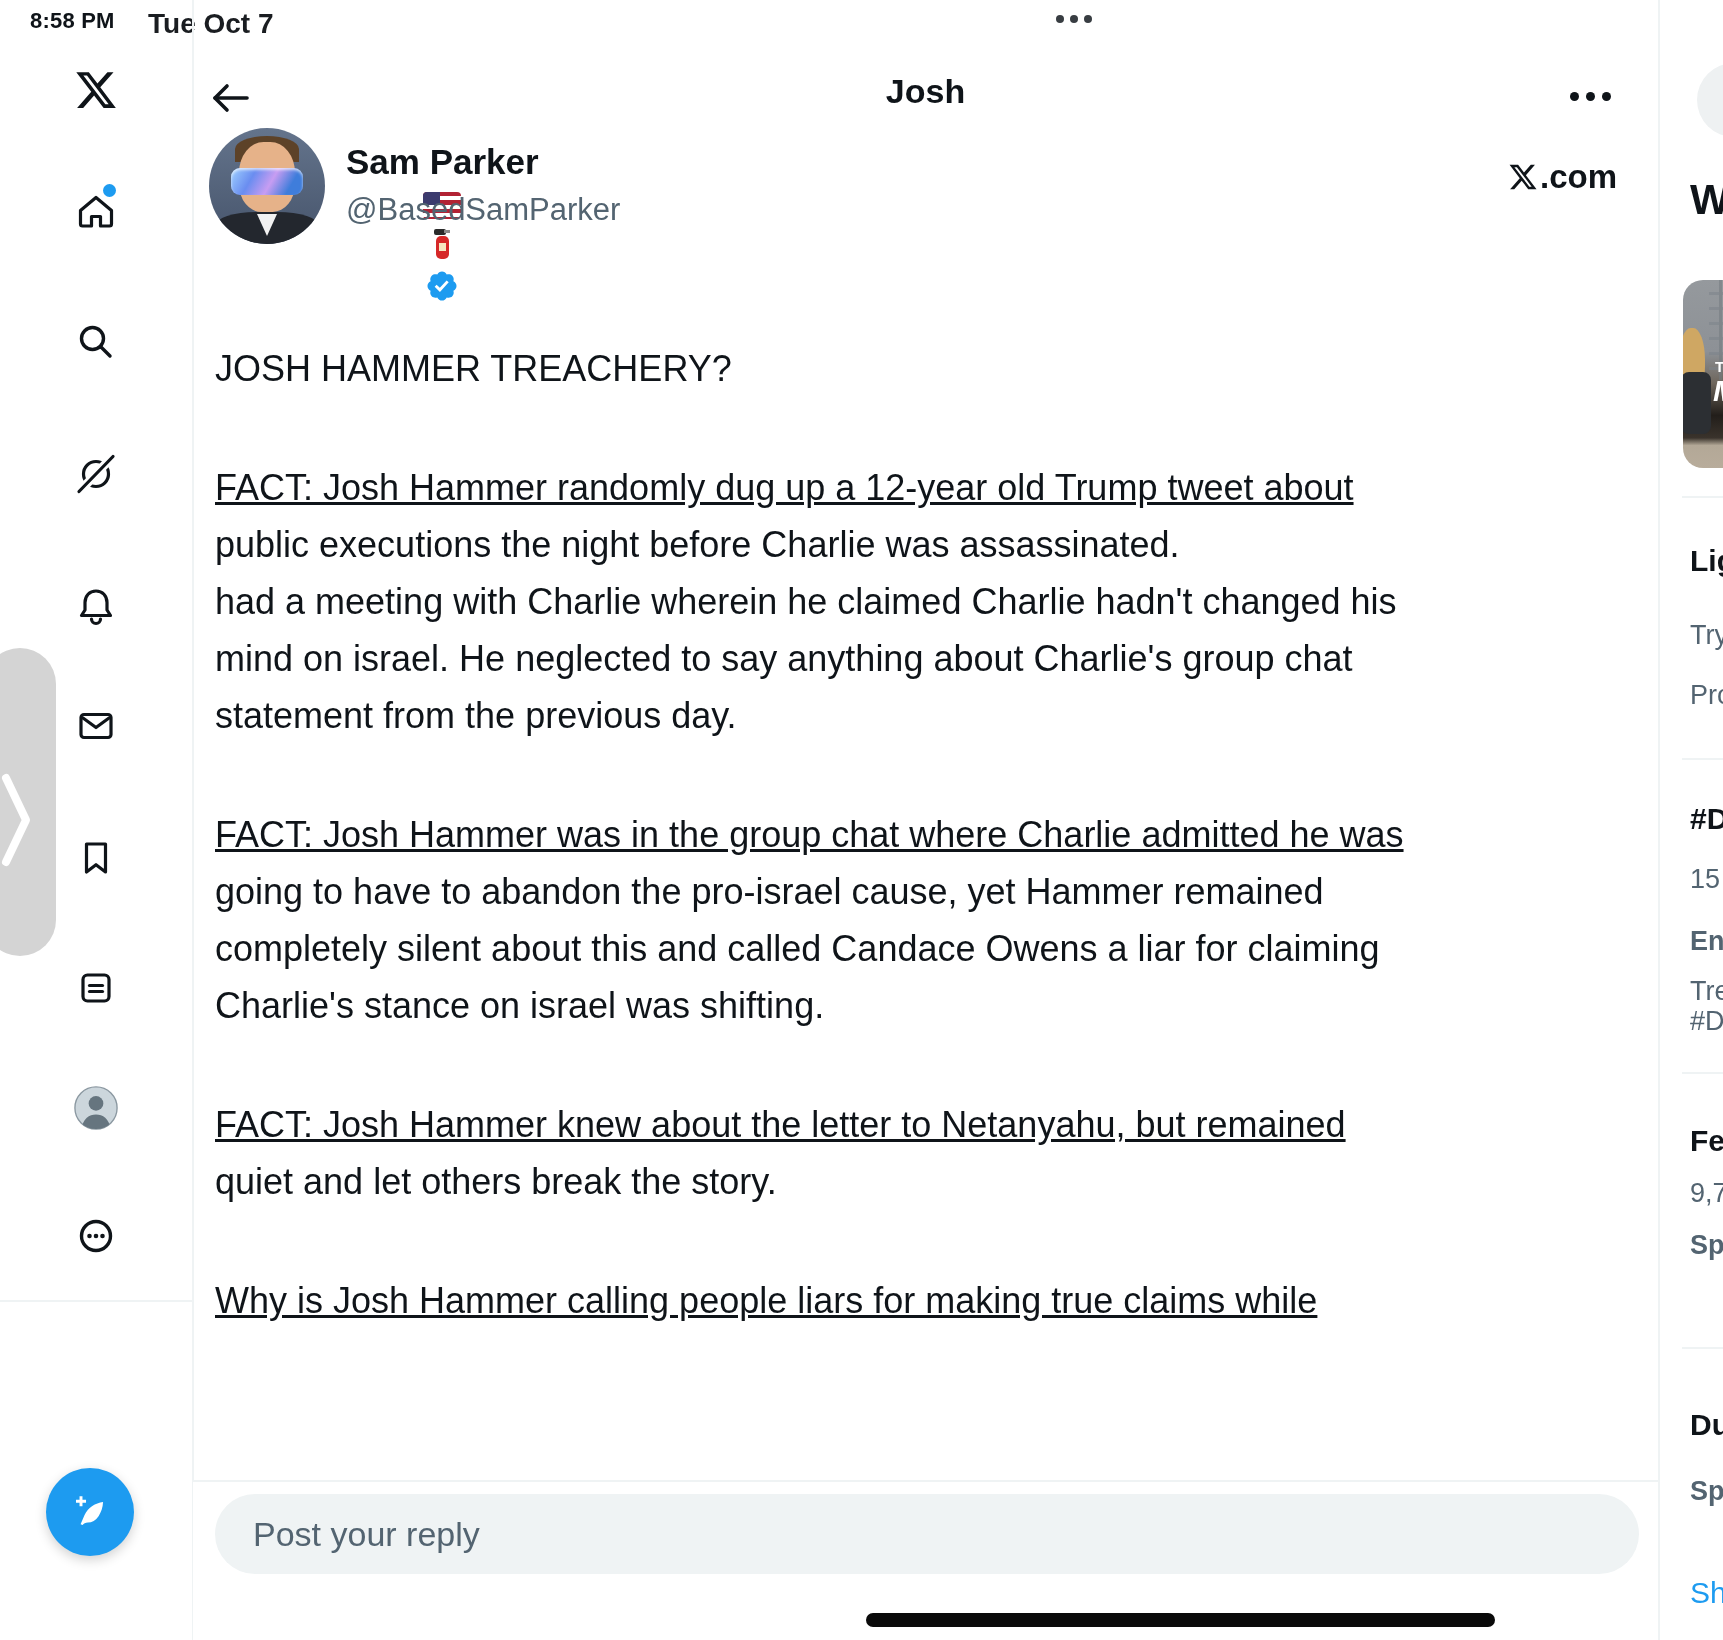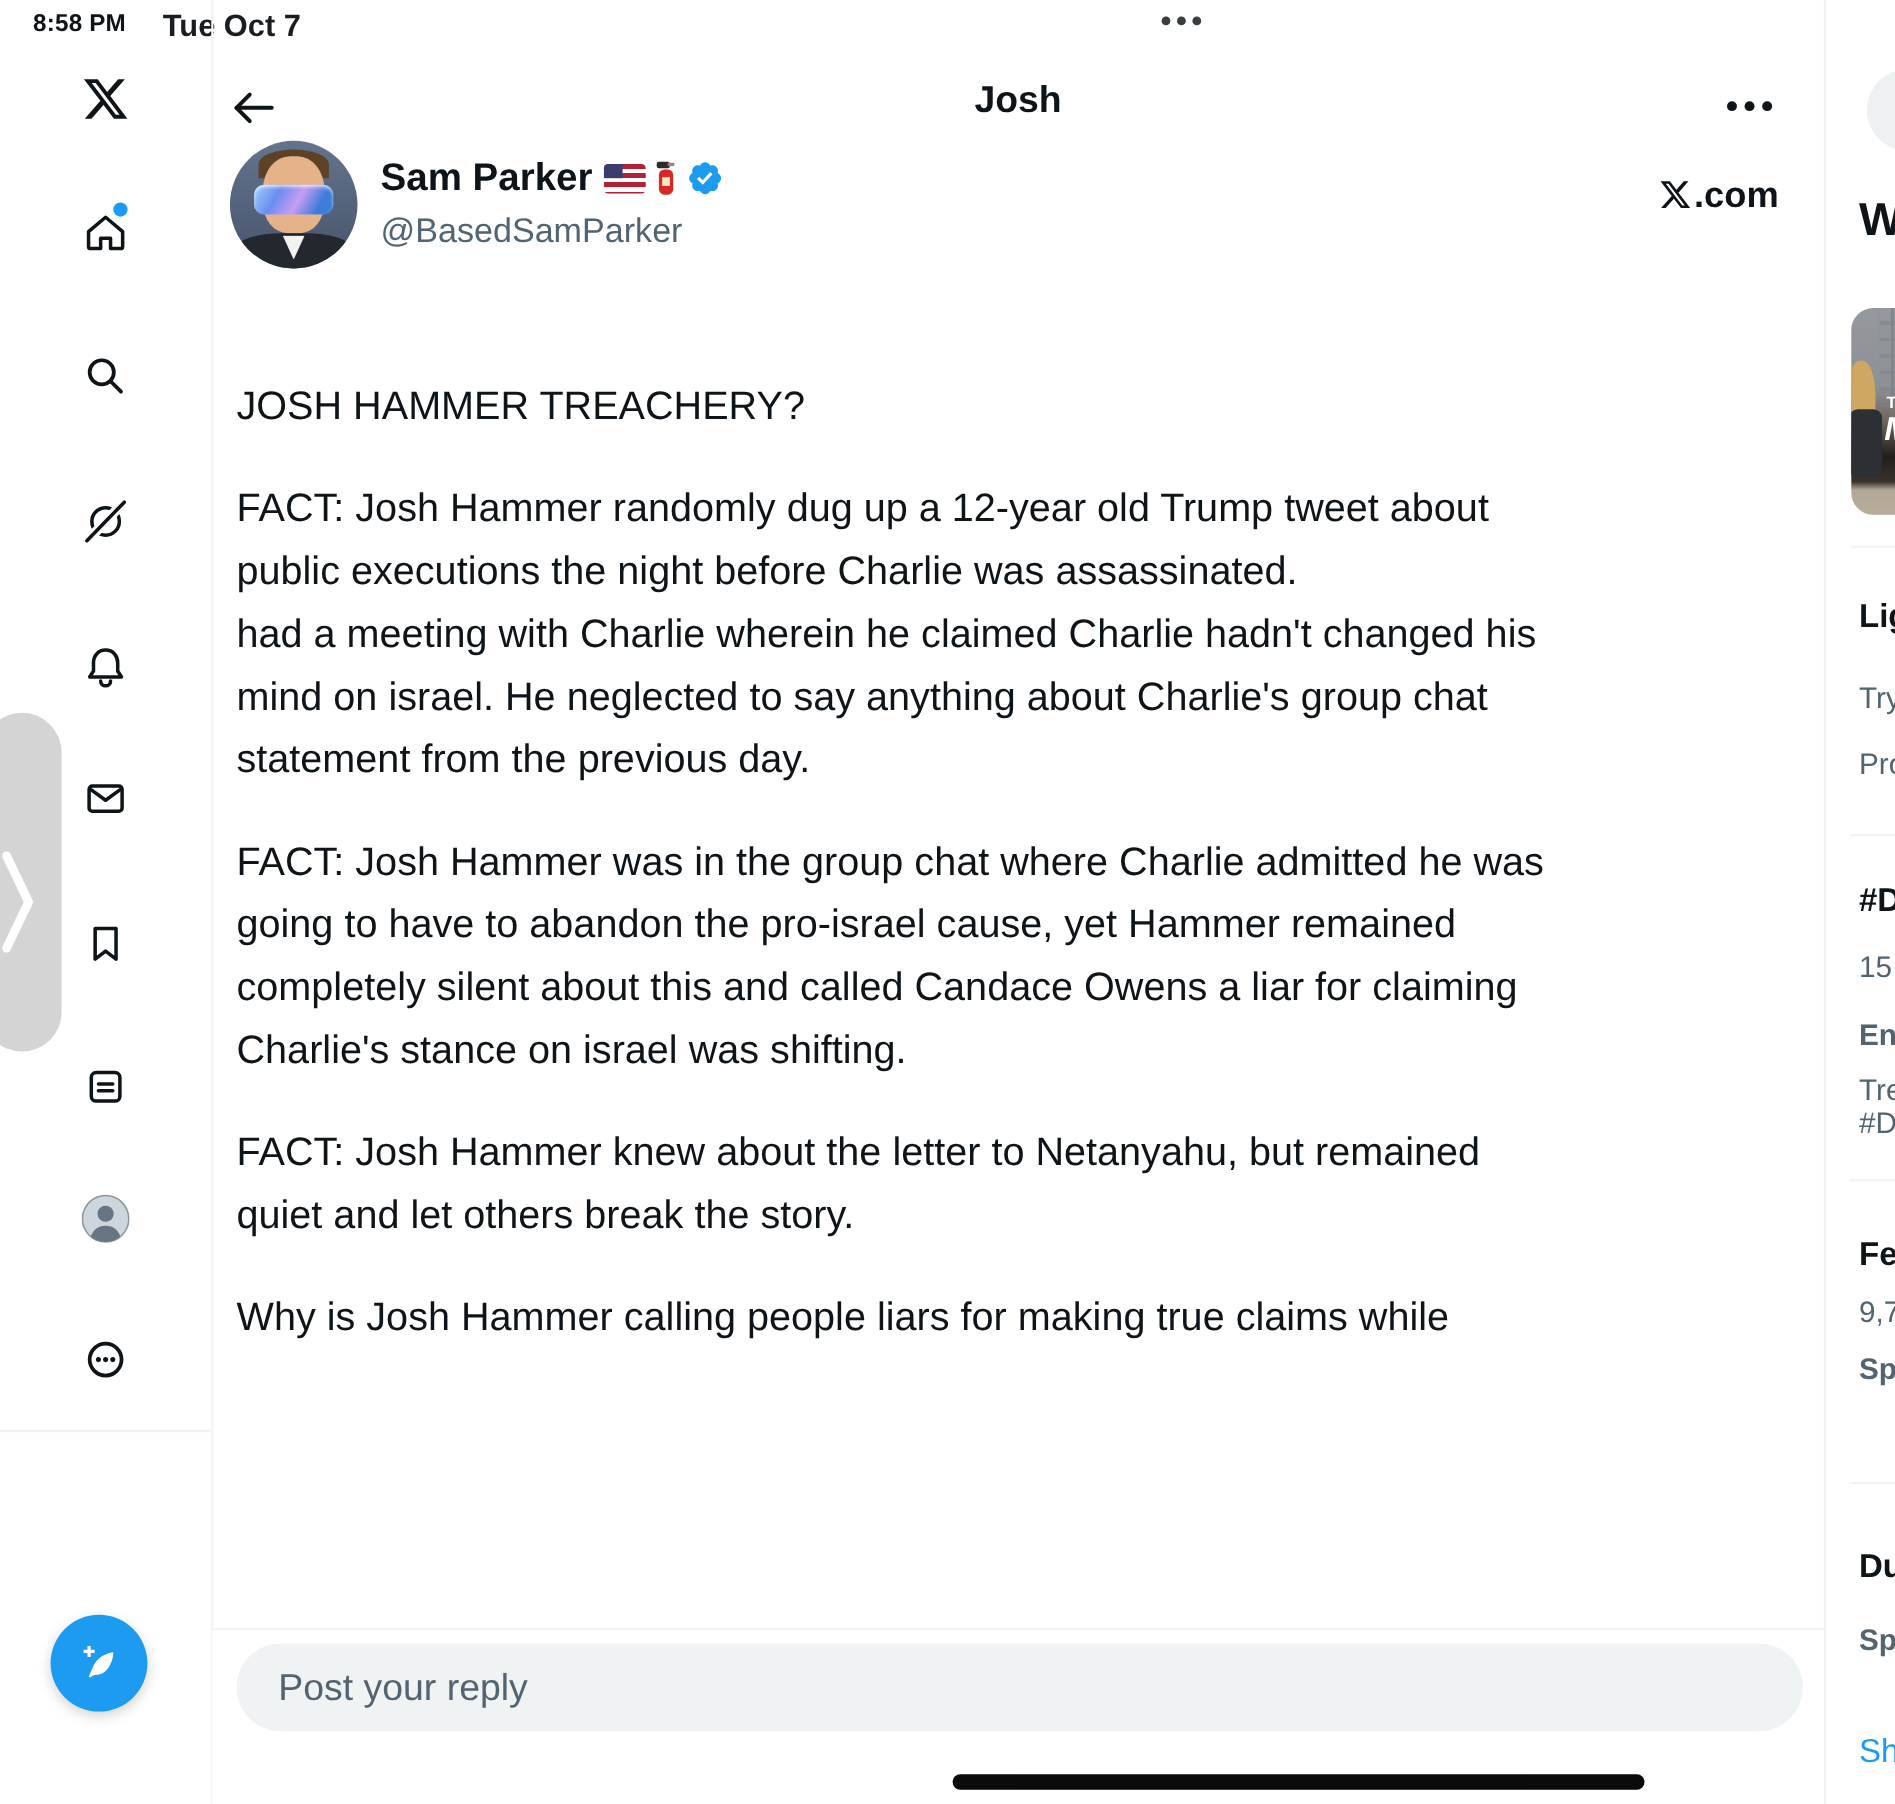--- a/index.html
+++ b/index.html
@@ -28,36 +28,36 @@
   .menu-dots i{width:9px;height:9px;border-radius:50%;background:#0f1419;display:block;}
   
   .avatar{position:absolute;left:209px;top:128px;width:116px;height:116px;border-radius:50%;overflow:hidden;
           background:linear-gradient(180deg,#64748c 0%,#46546b 100%);}
   .av-face{position:absolute;left:30px;top:14px;width:56px;height:70px;border-radius:44% 44% 40% 40%;background:#e6b289;}
   .av-hair{position:absolute;left:26px;top:8px;width:64px;height:26px;border-radius:50% 50% 0 0;background:#5d4228;}
   .av-glasses{position:absolute;left:22px;top:40px;width:72px;height:27px;border-radius:9px;
       background:linear-gradient(120deg,#9fd1ff 0%,#6a8df0 30%,#c79df2 55%,#3f7ddb 80%);box-shadow:inset 0 2px 3px rgba(255,255,255,.7);}
   .av-suit{position:absolute;left:6px;top:84px;width:104px;height:34px;border-radius:40% 40% 0 0;background:#23272e;}
   .av-shirt{position:absolute;left:48px;top:86px;width:20px;height:22px;background:#f2f2f2;clip-path:polygon(0 0,100% 0,50% 100%);}
-  .author-name{position:absolute;left:346px;top:142px;font-size:35px;font-weight:800;display:flex;align-items:center;gap:10px;}
+  .author-name{position:absolute;left:346px;top:142px;font-size:35px;font-weight:800;display:flex;align-items:center;gap:10px;flex-direction:column;}
   .author-handle{position:absolute;left:346px;top:192px;font-size:31px;color:#536471;}
   .flag{display:inline-block;width:38px;height:27px;border-radius:4px;position:relative;overflow:hidden;
         background:repeating-linear-gradient(180deg,#b22234 0 4.2px,#ffffff 4.2px 8.4px);}
   .flag i{position:absolute;left:0;top:0;width:17px;height:13px;background:#3c3b6e;display:block;}
   .ext{display:inline-block;width:17px;height:30px;position:relative;}
   .ext b{position:absolute;left:2px;top:7px;width:13px;height:23px;border-radius:5px;background:#d62828;display:block;}
   .ext b:after{content:"";position:absolute;left:3px;top:7px;width:7px;height:8px;background:#f6e7c1;}
   .ext i{position:absolute;left:0px;top:0px;width:12px;height:6px;border-radius:2px;background:#2b2b2b;display:block;}
   .ext i:after{content:"";position:absolute;left:10px;top:1px;width:6px;height:3px;background:#8a8a8a;}
   .source-link{position:absolute;top:158px;left:1193px;width:424px;text-align:center;font-size:33px;font-weight:700;
                display:flex;align-items:center;justify-content:flex-end;gap:2px;}
   
   .post-text{position:absolute;left:215px;top:340px;width:1443px;font-size:36px;color:#0f1419;}
   .tl{line-height:57px;white-space:nowrap;}
-  .pgap{margin-top:36px;}
+  .pgap{margin-top:62px;text-decoration:underline;}
   
   .composer{position:absolute;left:193px;top:1480px;width:1465px;height:160px;background:#ffffff;border-top:2px solid #eff3f4;z-index:5;}
   .reply-pill{position:absolute;left:22px;top:12px;width:1424px;height:80px;border-radius:40px;background:#eff3f4;
               display:flex;align-items:center;}
   .reply-pill span{margin-left:38px;font-size:34px;color:#536471;}
   .home-bar{position:absolute;left:866px;top:1613px;width:629px;height:14px;border-radius:7px;background:#0a0a0a;z-index:9;}
   
   .rs-circle{position:absolute;left:1697px;top:63px;width:74px;height:74px;border-radius:50%;background:#eef1f2;}
   .rs-heading{position:absolute;left:1690px;top:176px;font-size:42px;font-weight:800;white-space:nowrap;}
   .rs-thumb{position:absolute;left:1683px;top:280px;width:112px;height:188px;border-radius:20px;overflow:hidden;

